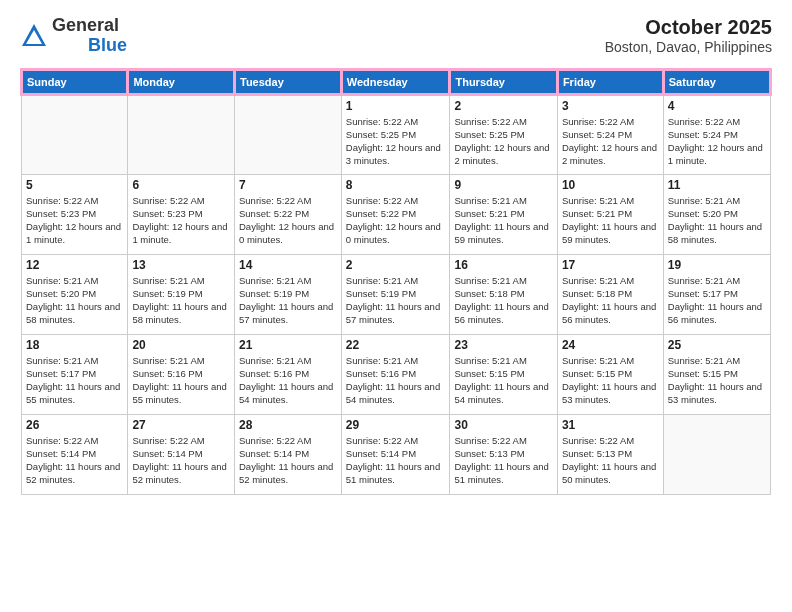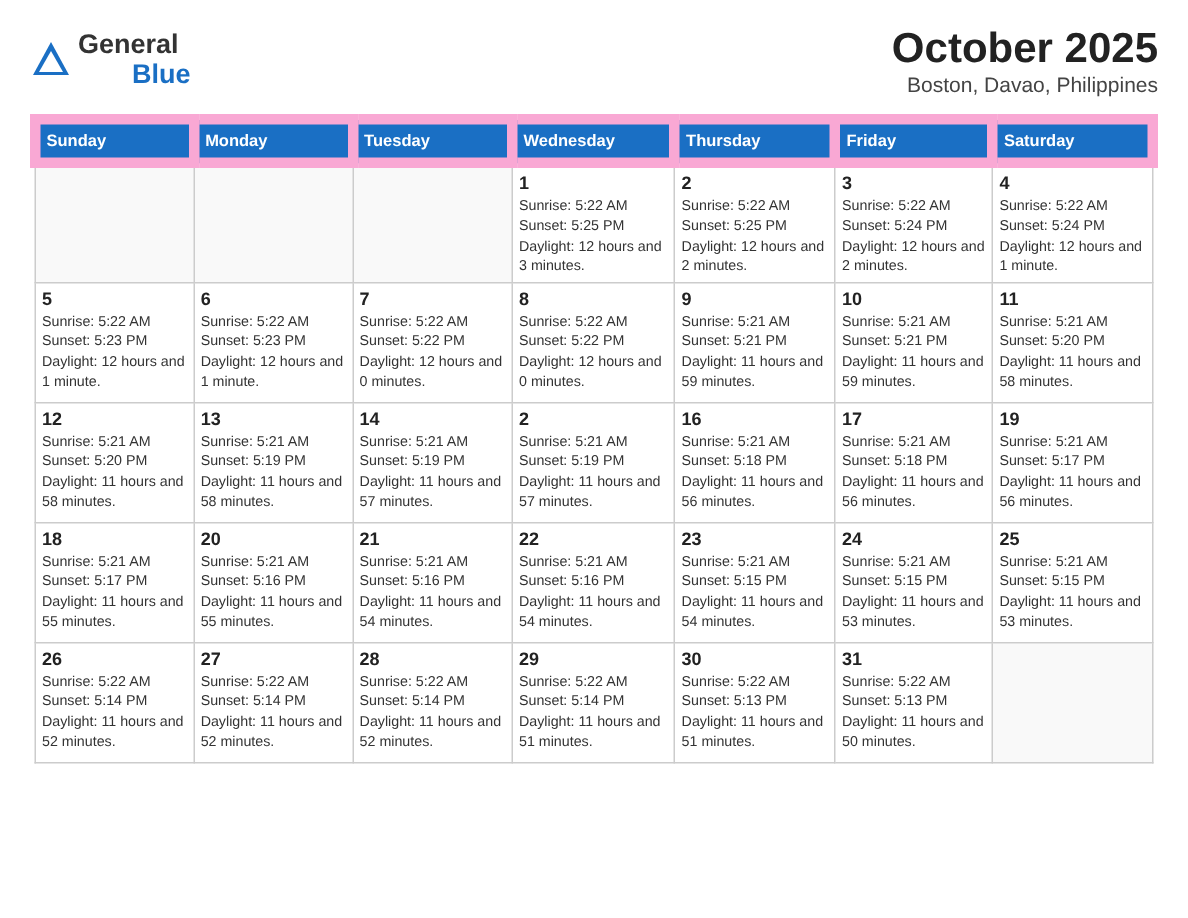--- a/index.html
+++ b/index.html
@@ -12,21 +12,21 @@
     }
     .page {
       width: 792px;
       height: 612px;
       background: white;
       padding: 16px 20px;
     }
     .header {
       display: flex;
       justify-content: space-between;
-      align-items: center;
+      align-items: flex-start;
       margin-bottom: 12px;
     }
     .logo {
       display: flex;
       align-items: center;
     }
     .logo-text {
       font-size: 18px;
       font-weight: bold;
       line-height: 1.1;
@@ -35,41 +35,41 @@
     .logo-blue { color: #1a6fc4; margin-left: 36px; }
     .logo-icon {
       width: 28px;
       height: 28px;
       margin-right: 4px;
     }
     .title-area {
       text-align: right;
     }
     .month-title {
-      font-size: 28px;
+      font-size: 20px;
       font-weight: bold;
       color: #222;
     }
     .location {
       font-size: 14px;
       color: #444;
     }
     .calendar {
       width: 100%;
       border-collapse: collapse;
       font-size: 10px;
     }
     .calendar th {
       background: #1a6fc4;
       color: white;
       padding: 5px 4px;
       text-align: left;
       font-size: 11px;
       font-weight: bold;
-      border: 7px solid #f9a8d4;
+      border: 3px solid #f9a8d4;
     }
     .calendar td {
       vertical-align: top;
       border: 1px solid #ccc;
       padding: 3px 4px;
       width: 113px;
       height: 80px;
       background: white;
     }
     .calendar td.empty {

